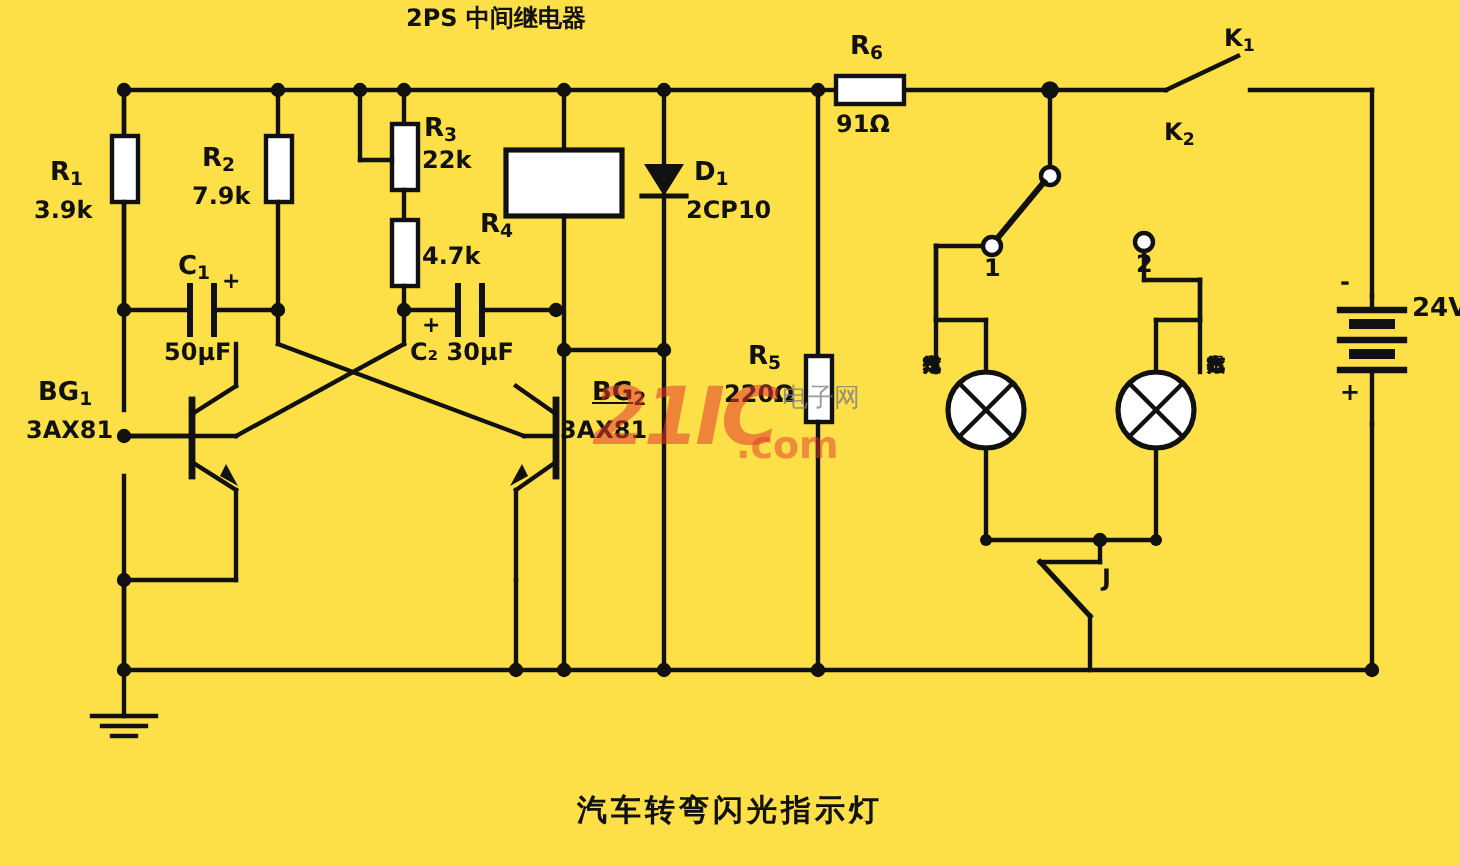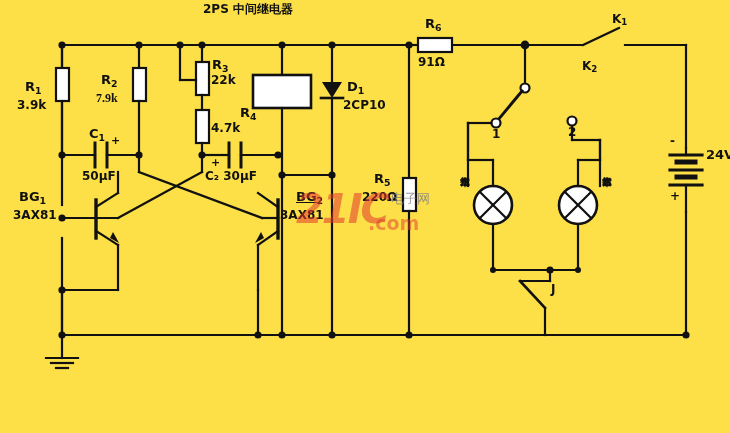--- a/index.html
+++ b/index.html
@@ -268,21 +268,21 @@
       <circle cx="578" cy="270" r="3.0"></circle>
     </g>
   </svg>
 
   <div class="lbl sz12 bold" style="left:203px; top:3px;">2PS 中间继电器</div>
 
   <div class="lbl sz13 bold" style="left:25px; top:80px;"><span>R</span><span class="sub">1</span></div>
   <div class="lbl sz12 bold" style="left:17px; top:99px;">3.9k</div>
 
   <div class="lbl sz13 bold" style="left:101px; top:73px;"><span>R</span><span class="sub">2</span></div>
-  <div class="lbl sz12 bold" style="left:96px; top:92px;font-family:Liberation Serif, serif;">7.9k</div>
+  <div class="lbl sz12 bold" style="left:96px; top:92px;">7.9k</div>
 
   <div class="lbl sz13 bold" style="left:212px; top:58px;"><span>R</span><span class="sub">3</span></div>
   <div class="lbl sz12 bold" style="left:211px; top:74px;">22k</div>
 
   <div class="lbl sz13 bold" style="left:196px; top:106px;padding-left:44px;"><span>R</span><span class="sub">4</span></div>
   <div class="lbl sz12 bold" style="left:211px; top:122px;">4.7k</div>
 
   <div class="lbl sz13 bold" style="left:374px; top:172px;"><span>R</span><span class="sub">5</span></div>
   <div class="lbl sz12 bold" style="left:362px; top:191px;">220Ω</div>
 
@@ -318,14 +318,15 @@
   <div class="lbl sz13 bold" style="left:706px; top:148px;">24V</div>
   <div class="lbl sz12 bold" style="left:670px; top:190px;">+</div>
 
   <div class="lbl vert-cn bold" style="left:460px; top:170px;">汽车左指示灯</div>
   <div class="lbl vert-cn bold" style="left:602px; top:170px;">汽车右指示灯</div>
 
   <div class="watermark">21IC</div>
   <div class="watermark2">.com</div>
   <div class="watermark3">电子网</div>
 
+  <div class="caption">汽车转弯闪光指示灯</div>
 
 </div>
 
 </body></html>

